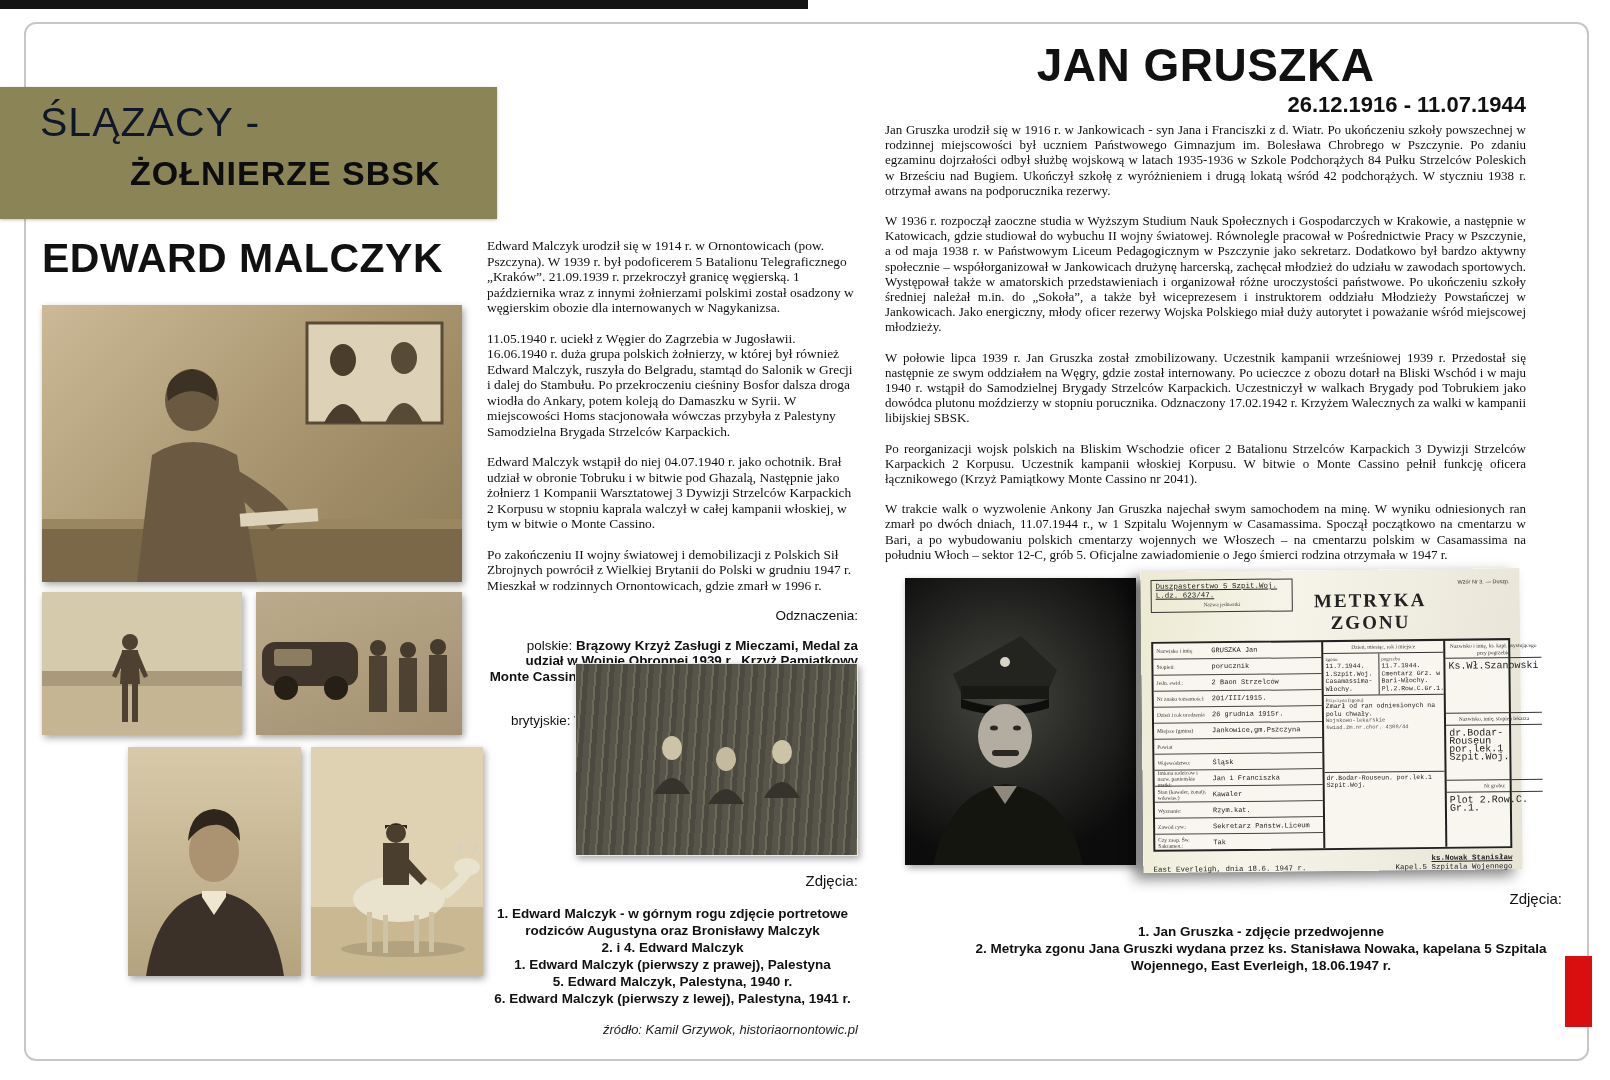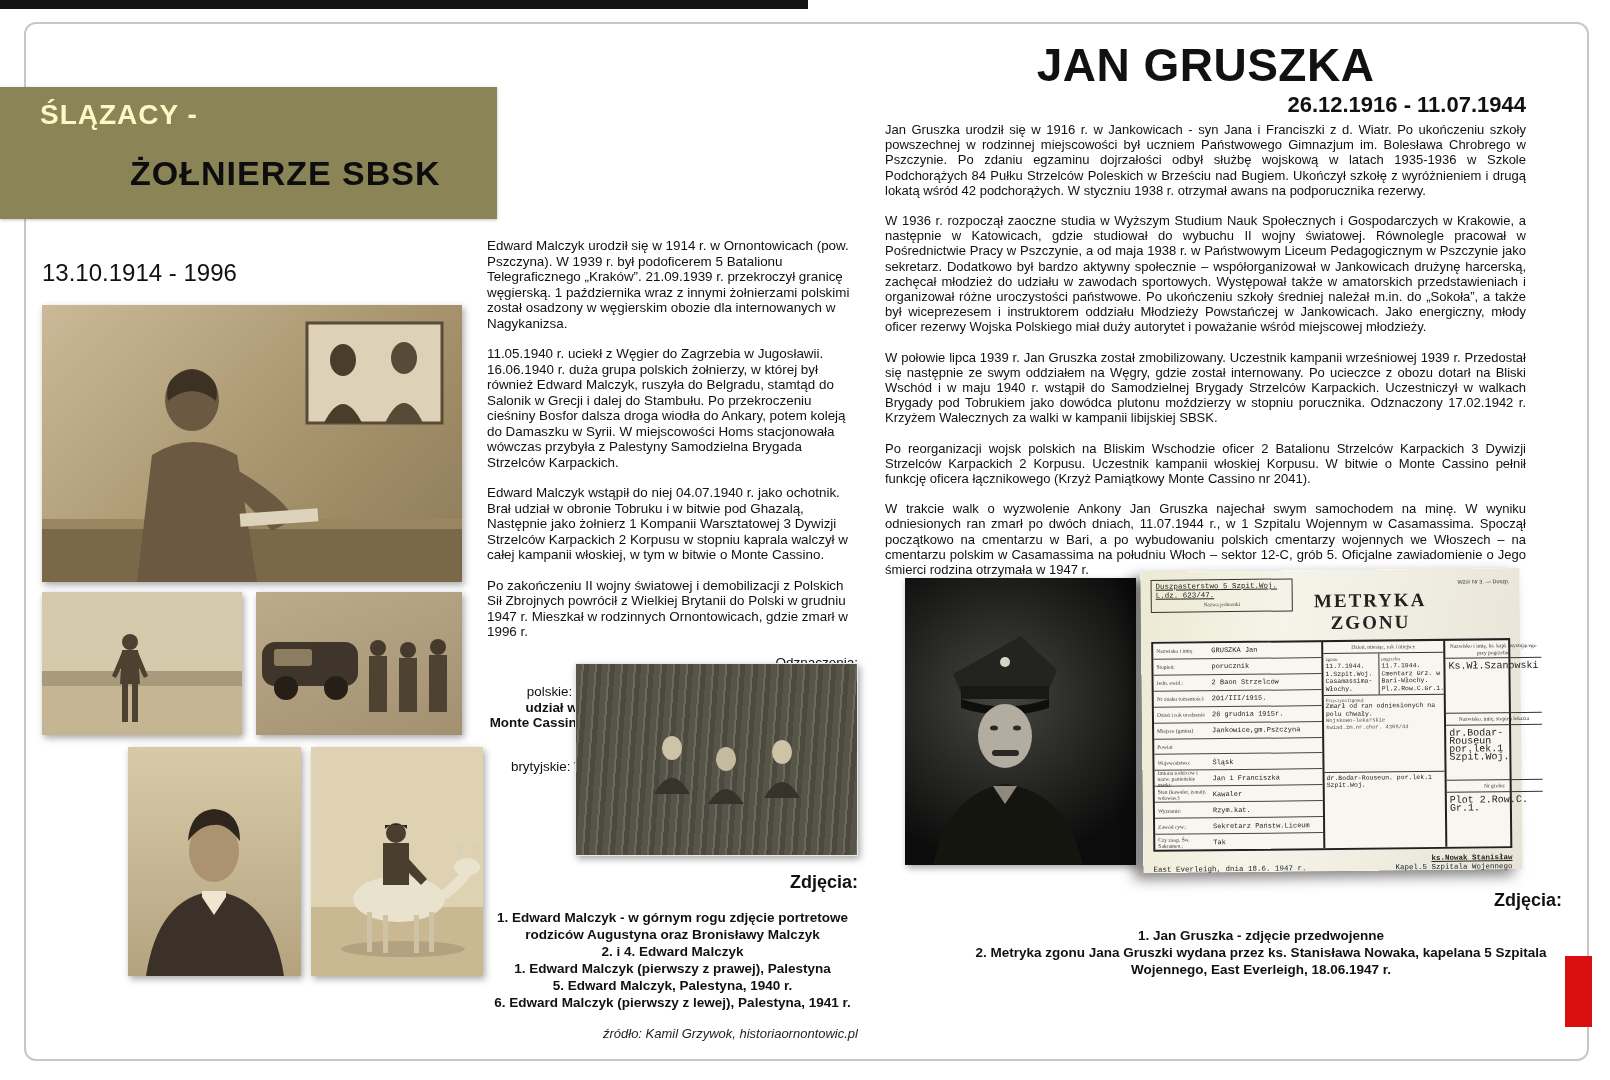--- a/index.html
+++ b/index.html
@@ -7,45 +7,45 @@
         font-family:"Liberation Sans",sans-serif;color:#111;}
   .abs{position:absolute;}
 
   
   #top-bar{left:0;top:0;width:808px;height:9px;background:#141414;}
   #frame{left:24px;top:22px;width:1561px;height:1035px;border:2px solid #c7c7c7;border-radius:12px;}
   #red-block{left:1565px;top:956px;width:27px;height:71px;background:#d90f0f;z-index:6;}
 
   
   #banner{left:0;top:87px;width:497px;height:132px;background:#8b8457;z-index:3;box-shadow:0 1px 3px rgba(0,0,0,.25);}
-  #banner .l1{position:absolute;left:40px;top:12px;font-size:28px;font-weight:bold;letter-spacing:1px;color:#fef9c3;}
+  #banner .l1{position:absolute;left:40px;top:12px;font-size:41px;font-weight:normal;letter-spacing:1px;color:#0f172a;}
   #banner .l2{position:absolute;left:130px;top:67px;font-size:34px;font-weight:bold;letter-spacing:1px;color:#0d0d0d;}
 
   
   #malczyk-head{left:42px;top:238px;width:440px;}
   #malczyk-head .name{font-size:41px;font-weight:800;letter-spacing:.5px;line-height:1;}
   #malczyk-head .dates{font-size:24px;font-weight:normal;margin-top:21px;}
   #gruszka-head{left:885px;top:42px;width:641px;text-align:right;}
   #gruszka-head .name{font-size:46px;font-weight:800;letter-spacing:.5px;line-height:1;text-align:center;}
   #gruszka-head .dates{font-size:22px;font-weight:bold;margin-top:4px;}
 
   
   #mid-text{left:487px;top:238px;width:371px;font-size:13.4px;line-height:15.5px;}
   #right-text{left:885px;top:122px;width:641px;font-size:13px;line-height:15.2px;text-align:justify;}
-  [data-bind-list].paras > div{margin:0 0 15px 0;}
+  [data-bind-list].paras > div{margin:0 0 15px 0;font-family:Liberation Serif, serif;}
 
   
   #odzn{text-align:right;margin-top:4px;}
   #odzn .lbl{font-size:13.5px;margin-bottom:14px;}
   #odzn p{margin:0 0 13px 0;font-size:13.4px;line-height:15.5px;}
   #odzn .b{font-weight:bold;}
 
   
   .cap-block{text-align:right;}
-  .cap-block .lbl{font-size:18px;margin-bottom:16px;font-weight:bold;}
+  .cap-block .lbl{font-size:15px;margin-bottom:16px;}
   .cap-block [data-bind-list] > div{font-weight:bold;font-size:13.5px;line-height:17px;text-align:center;}
   .cap-block .src{font-style:italic;font-size:13px;margin-top:15px;color:#222;}
   #mid-caps{left:487px;top:872px;width:371px;}
   #right-caps{left:960px;top:890px;width:602px;}
 
   
   .photo{position:absolute;box-shadow:2px 3px 7px rgba(0,0,0,.35);overflow:hidden;}
   .photo svg{display:block;width:100%;height:100%;}
   #photo1{left:42px;top:305px;width:420px;height:277px;background:linear-gradient(135deg,#cbb997,#a8956f 55%,#8d7a57);}
   #photo2{left:42px;top:592px;width:200px;height:143px;background:linear-gradient(#d6caac 55%,#a99a7c 55% 66%,#c6b593 66%);}
@@ -101,20 +101,21 @@
 
   <div class="abs" id="top-bar"></div>
   <div class="abs" id="frame"></div>
 
   <div class="abs" id="banner">
     <div class="l1" data-bind="banner.line1">ŚLĄZACY -</div>
     <div class="l2" data-bind="banner.line2">ŻOŁNIERZE SBSK</div>
   </div>
 
   <div class="abs" id="malczyk-head">
+    <div class="name" data-bind="malczyk.name">EDWARD MALCZYK</div>
     <div class="dates" data-bind="malczyk.dates">13.10.1914 - 1996</div>
   </div>
 
   <div class="photo" id="photo1">
     <svg viewBox="0 0 420 277" preserveAspectRatio="none">
       <rect x="0" y="218" width="420" height="59" fill="#7a6848"></rect>
       <rect x="0" y="214" width="420" height="10" fill="#9a8761"></rect>
       <ellipse cx="150" cy="95" rx="27" ry="31" fill="#6b5941"></ellipse>
       <path d="M150 64 Q120 70 126 96 Q150 76 174 96 Q180 70 150 64 Z" fill="#3c3224"></path>
       <path d="M95 277 L110 150 Q150 124 195 150 L215 277 Z" fill="#6b5941"></path>

